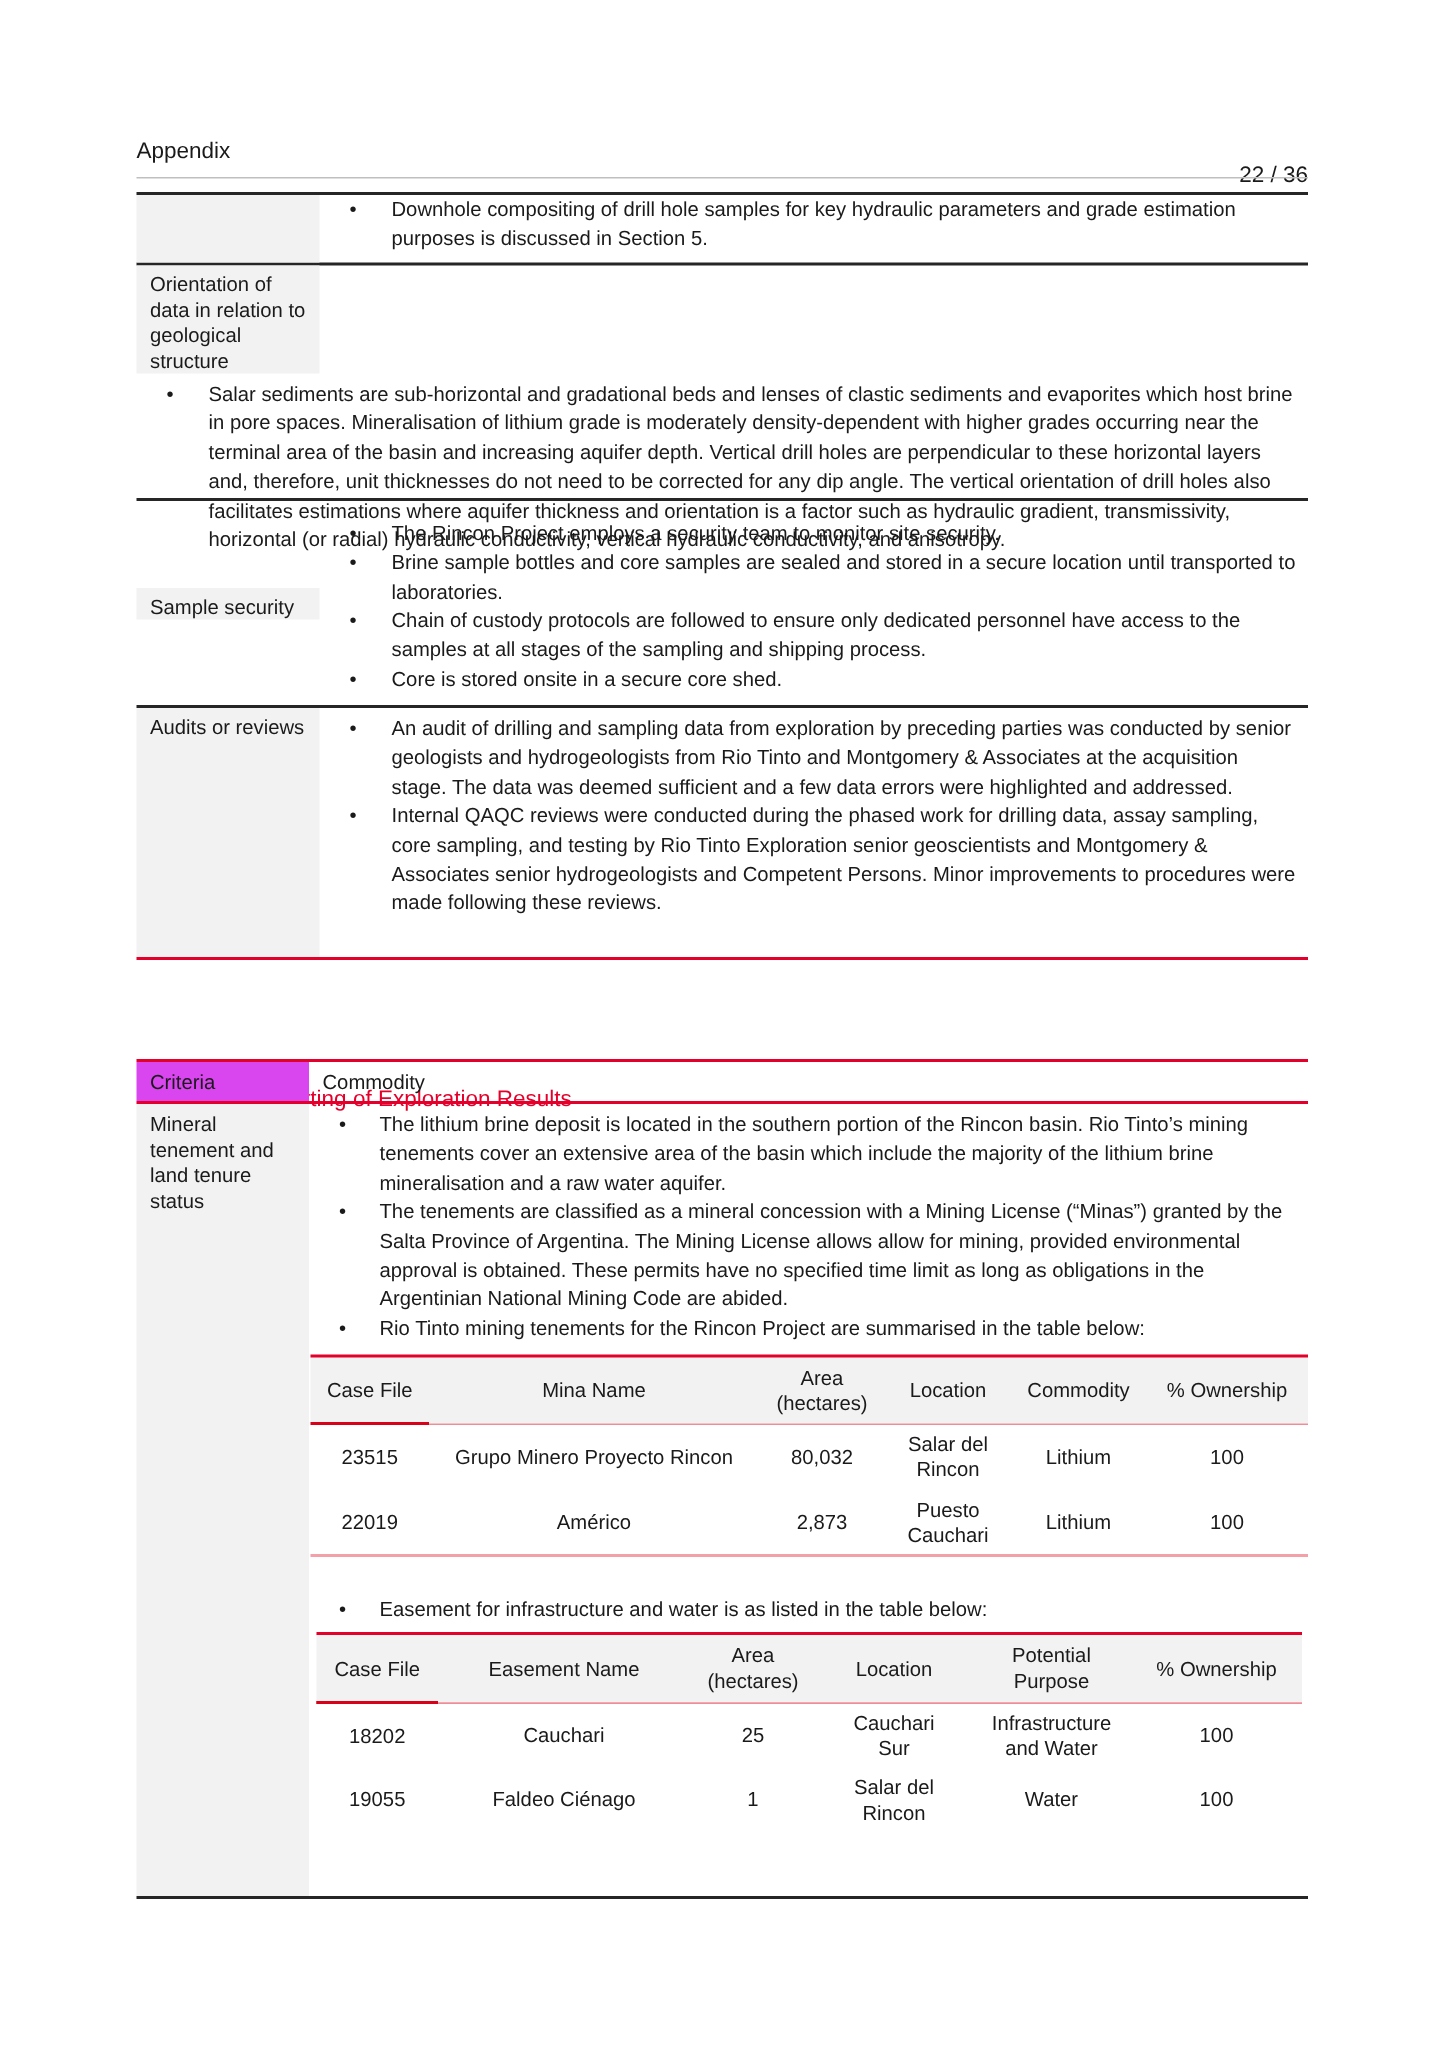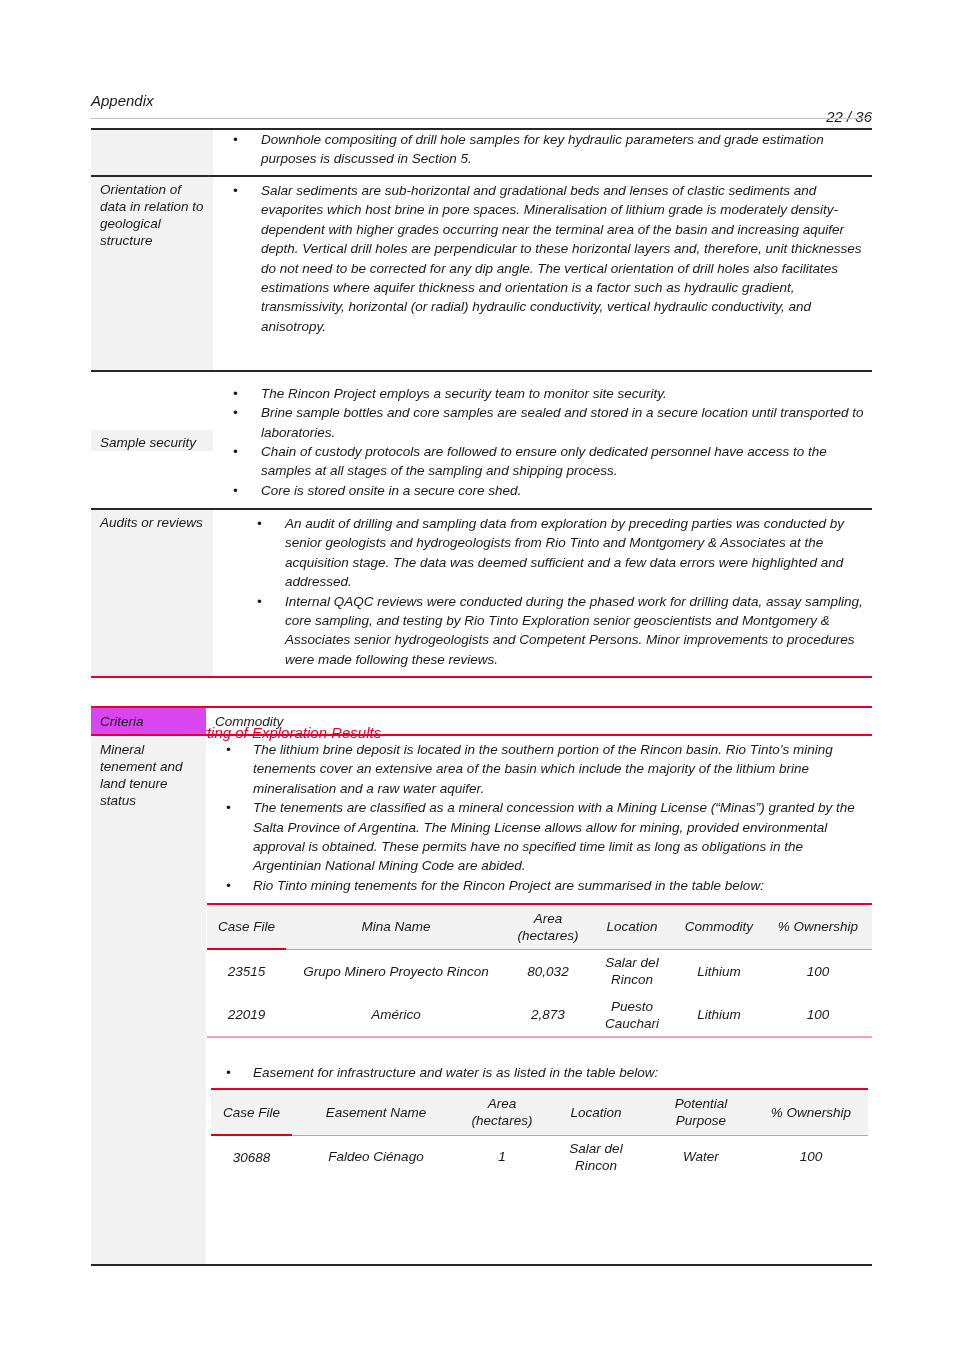--- a/index.html
+++ b/index.html
@@ -1,28 +1,28 @@
 <!DOCTYPE html>
 <html><head>
 <meta charset="utf-8">
 <style>
   html, body { margin: 0; padding: 0; background: #ffffff; }
   .page {
     position: relative; width: 964px; height: 1365px; background: #ffffff;
     font-family: "Liberation Sans", sans-serif; color: #1a1a1a; overflow: hidden;
   }
-  .abs { position: absolute; font-style: italic; }
+  .abs { position: absolute; }
   .hdr-title { left: 91px; top: 92px; font-size: 15px; line-height: 18px; }
   .hdr-page { right: 92px; top: 108px; font-size: 15px; line-height: 18px; text-align: right; }
   .hdr-rule { left: 91px; top: 118px; width: 781px; height: 1px; background: #bfbfbf; }
 
   
   .s1 { left: 91px; top: 128px; width: 781px; }
   .s1-row { display: flex; box-sizing: border-box; border-top: 2px solid #262626; }
-  .s1-row.last { border-bottom: 2px solid #e4002b; gap: 24px; }
+  .s1-row.last { border-bottom: 2px solid #e4002b; }
   .crit { box-sizing: border-box; background: #f2f2f2; flex: 0 0 auto;
           font-size: 13.5px; line-height: 17px; padding: 4px 6px 0 9px; }
   .s1 .crit { width: 122px; }
   .comm { box-sizing: border-box; flex: 1 1 auto; padding-right: 8px; }
   ul.bl { list-style: none; margin: 0; padding: 0; }
   ul.bl li { display: flex; font-size: 13.5px; line-height: 19.4px; }
   .bullet { flex: 0 0 auto; }
   .btext { flex: 1 1 auto; }
   .s1 ul.bl li { padding-left: 20px; }
   .s1 .bullet { width: 28px; }
@@ -73,21 +73,21 @@
       <div class="comm" style="padding-top:0px;">
         <ul class="bl">
           <li>
               <span class="bullet">•</span>
               <span class="btext">Downhole compositing of drill hole samples for key hydraulic parameters and grade estimation purposes is discussed in Section 5.</span>
             </li>
         </ul>
       </div>
     </div>
 
-    <div class="s1-row" style="height:195px;">
+    <div class="s1-row" style="height:157px;flex-direction:column;">
       <div class="crit">Orientation of data in relation to geological structure</div>
       <div class="comm" style="padding-top:4px;">
         <ul class="bl">
           <li>
               <span class="bullet">•</span>
               <span class="btext">Salar sediments are sub-horizontal and gradational beds and lenses of clastic sediments and evaporites which host brine in pore spaces. Mineralisation of lithium grade is moderately density-dependent with higher grades occurring near the terminal area of the basin and increasing aquifer depth. Vertical drill holes are perpendicular to these horizontal layers and, therefore, unit thicknesses do not need to be corrected for any dip angle. The vertical orientation of drill holes also facilitates estimations where aquifer thickness and orientation is a factor such as hydraulic gradient, transmissivity, horizontal (or radial) hydraulic conductivity, vertical hydraulic conductivity, and anisotropy.</span>
             </li>
         </ul>
       </div>
     </div>
@@ -229,21 +229,31 @@
         <th>Area
 (hectares)</th>
         <th>Location</th>
         <th>Potential
 Purpose</th>
         <th>% Ownership</th>
       </tr>
     </thead>
     <tbody>
       <tr>
-        <td>30688</td>
+        <td>18202</td>
+        <td>Cauchari</td>
+        <td>25</td>
+        <td>Cauchari
+Sur</td>
+        <td>Infrastructure
+and Water</td>
+        <td>100</td>
+      </tr>
+      <tr>
+        <td>19055</td>
         <td>Faldeo Ciénago</td>
         <td>1</td>
         <td>Salar del
 Rincon</td>
         <td>Water</td>
         <td>100</td>
       </tr>
     </tbody>
   </table>
 

